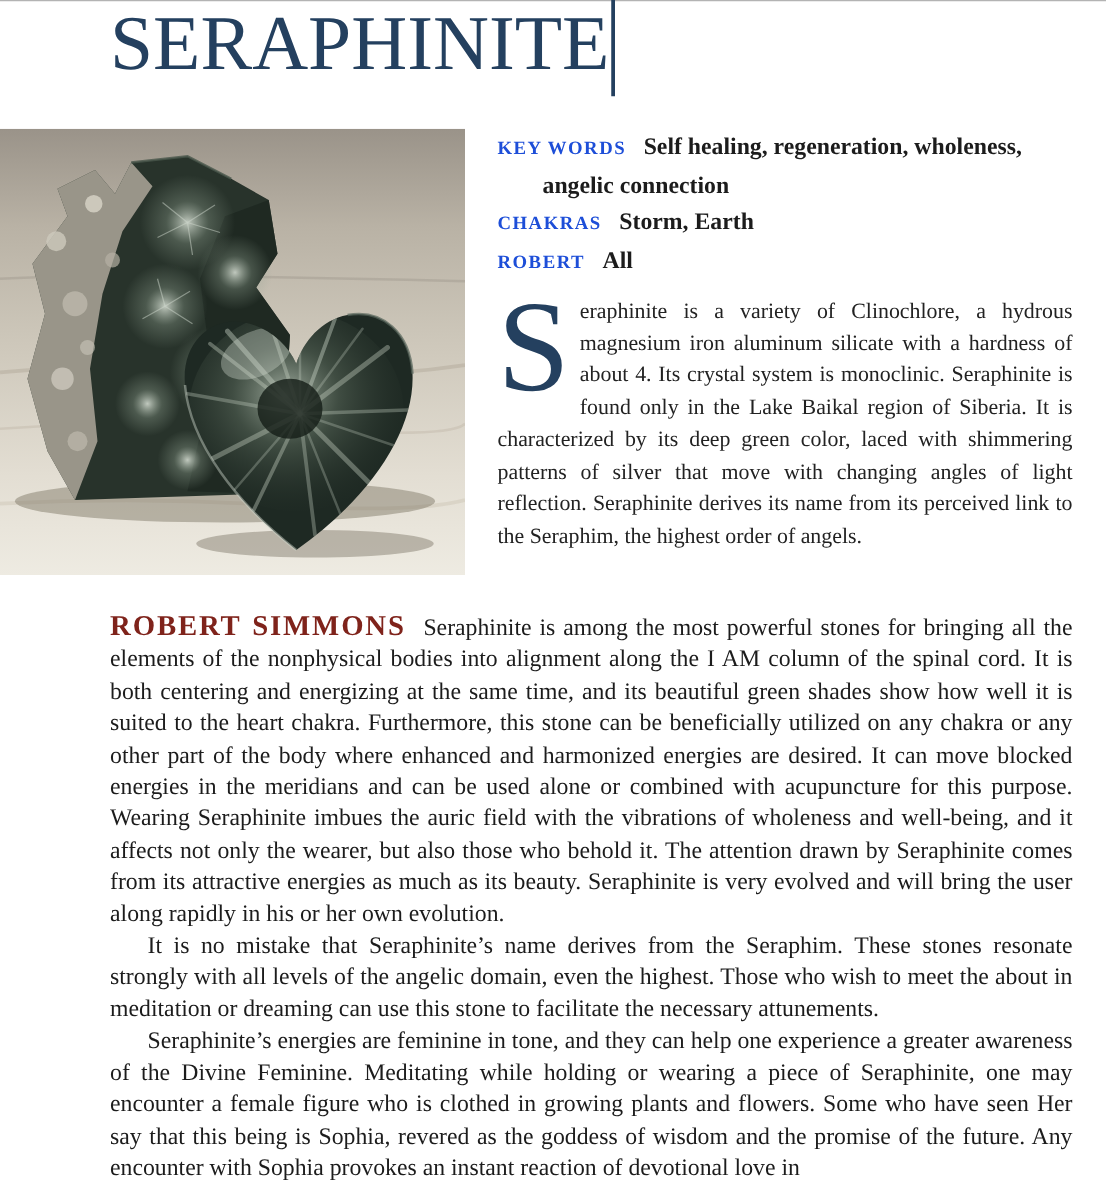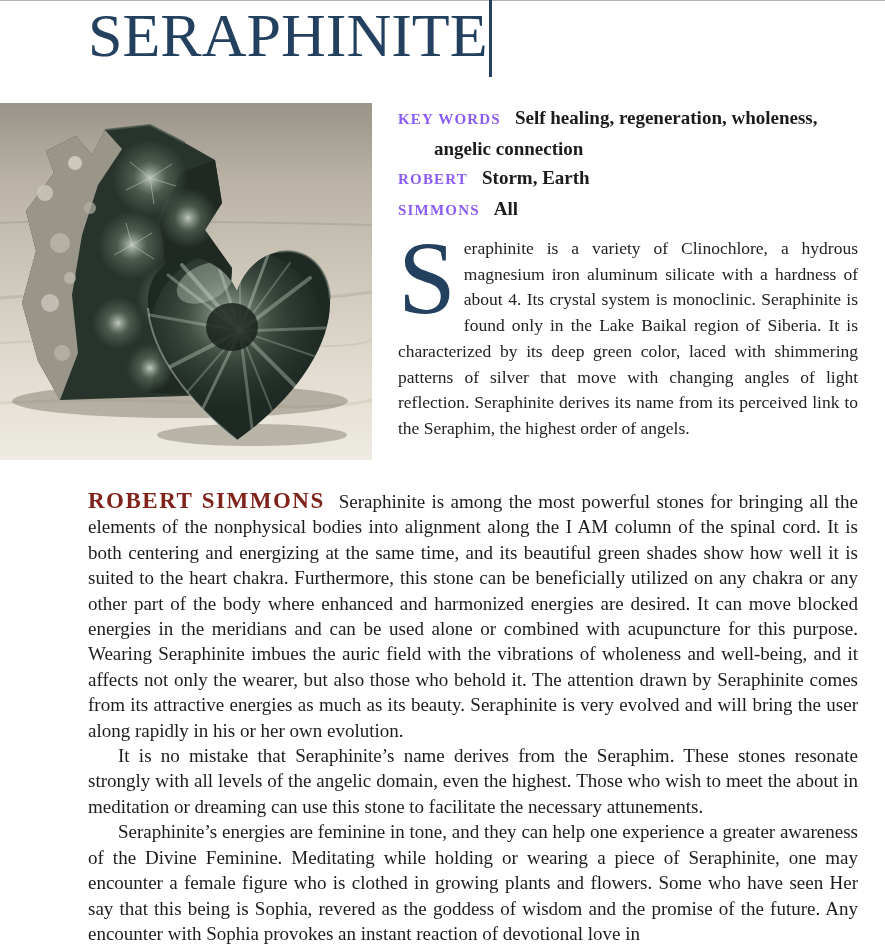--- a/index.html
+++ b/index.html
@@ -35,21 +35,21 @@
   }
   .prop-row{
     font-size:19px;line-height:29px;font-weight:bold;color:#1c1c1c;
   }
   .prop-row.hang{
     width:445px;
     padding-left:36px;text-indent:-36px;
   }
   .prop-label{
     font-size:15px;font-weight:bold;letter-spacing:1.2px;
-    color:#8b5cf6;
+    color:#1d4ed8;
     padding-right:14px;
   }
   .intro{
     margin-top:11px;
     text-align:justify;
     font-size:17.5px;line-height:25.7px;
     color:#222222;
   }
   .drop-cap{
     float:left;
@@ -172,24 +172,24 @@
         <path d="M278,149 C306,144 328,163 330,196" stroke="#55645a" stroke-width="2" fill="none" opacity="0.7"></path>
       </g>
     </svg>
   </div>
 
   <div class="right-col">
     <div class="prop-row hang">
       <span class="prop-label">KEY WORDS</span><span>Self healing, regeneration, wholeness, angelic connection</span>
     </div>
     <div class="prop-row">
-      <span class="prop-label">ROBERT</span><span>Storm, Earth</span>
+      <span class="prop-label">CHAKRAS</span><span>Storm, Earth</span>
     </div>
     <div class="prop-row">
-      <span class="prop-label">SIMMONS</span><span>All</span>
+      <span class="prop-label">ROBERT</span><span>All</span>
     </div>
 
     <div class="intro">
       <span class="drop-cap">S</span><span>eraphinite is a variety of Clinochlore, a hydrous magnesium iron aluminum silicate with a hardness of about 4. Its crystal system is monoclinic. Seraphinite is found only in the Lake Baikal region of Siberia. It is characterized by its deep green color, laced with shimmering patterns of silver that move with changing angles of light reflection. Seraphinite derives its name from its perceived link to the Seraphim, the highest order of angels.</span>
     </div>
   </div>
 
   <div class="article">
     <p><span class="author-label">ROBERT SIMMONS</span><span>Seraphinite is among the most powerful stones for bringing all the elements of the nonphysical bodies into alignment along the I AM column of the spinal cord. It is both centering and energizing at the same time, and its beautiful green shades show how well it is suited to the heart chakra. Furthermore, this stone can be beneficially utilized on any chakra or any other part of the body where enhanced and harmonized energies are desired. It can move blocked energies in the meridians and can be used alone or combined with acupuncture for this purpose. Wearing Seraphinite imbues the auric field with the vibrations of wholeness and well-being, and it affects not only the wearer, but also those who behold it. The attention drawn by Seraphinite comes from its attractive energies as much as its beauty. Seraphinite is very evolved and will bring the user along rapidly in his or her own evolution.</span></p>
     <p class="indent">It is no mistake that Seraphinite’s name derives from the Seraphim. These stones resonate strongly with all levels of the angelic domain, even the highest. Those who wish to meet the about in meditation or dreaming can use this stone to facilitate the necessary attunements.</p>

